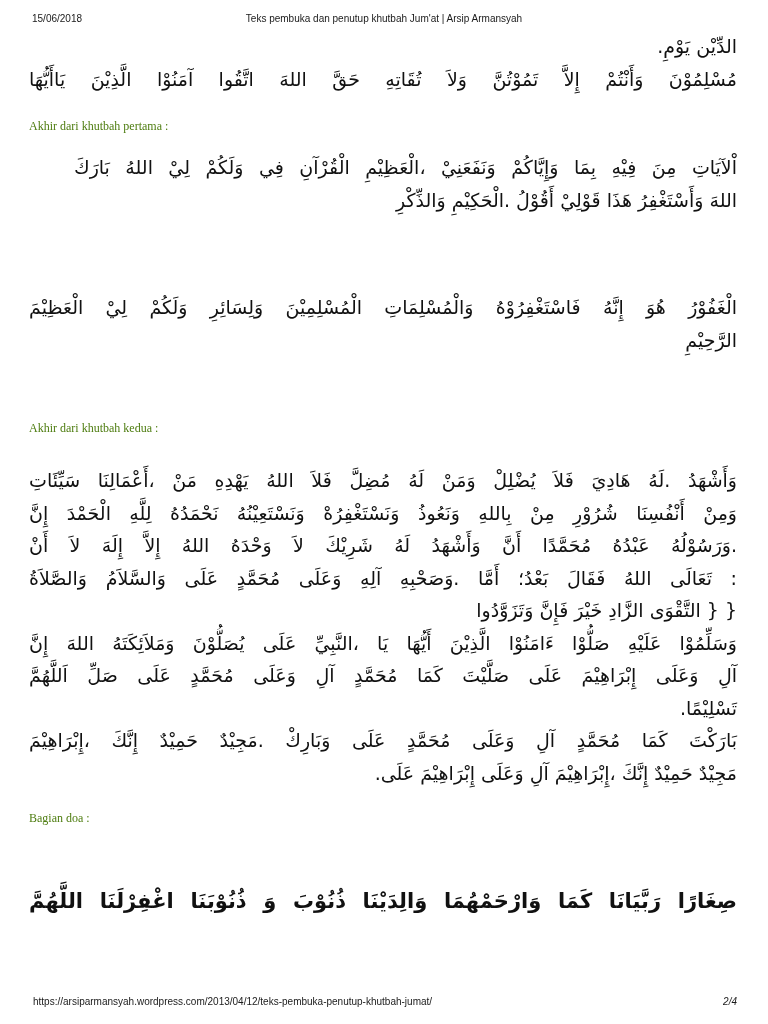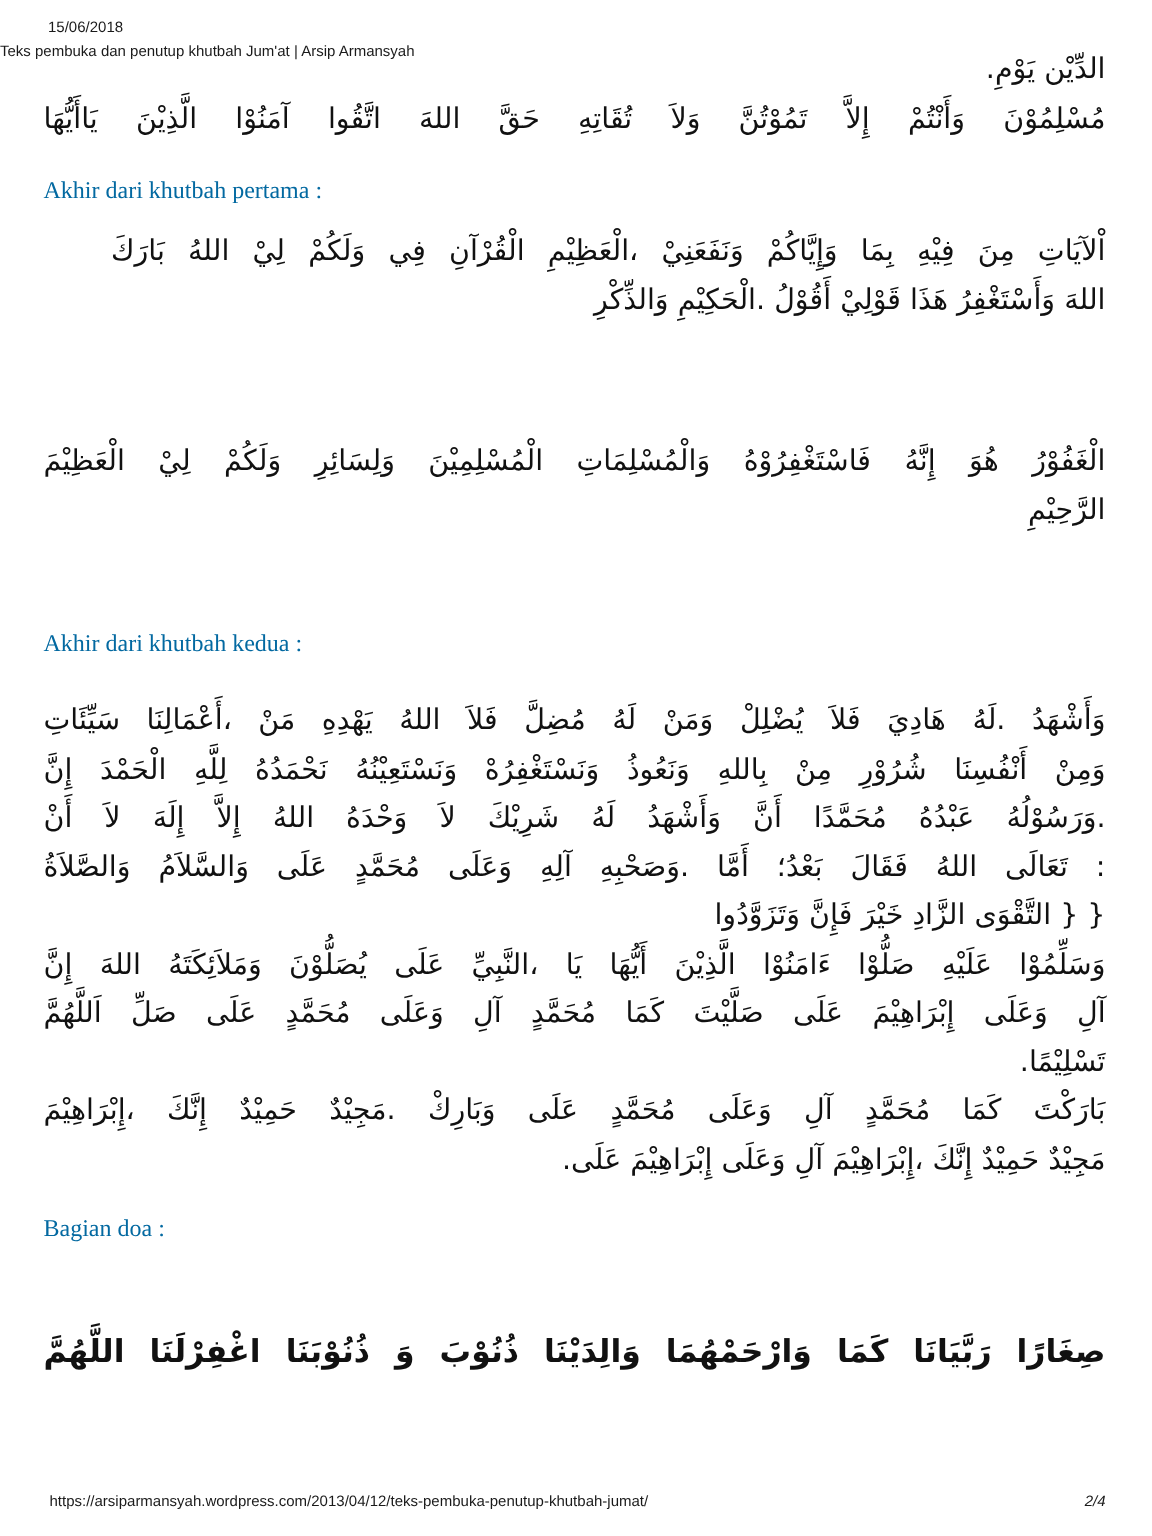--- a/index.html
+++ b/index.html
@@ -2,24 +2,24 @@
 <html lang="id" dir="ltr"><head>
 <meta charset="utf-8">
 <title>Teks pembuka dan penutup khutbah Jum'at | Arsip Armansyah</title>
 <style>
   html,body{margin:0;padding:0;background:#ffffff;}
   body{width:768px;height:1024px;position:relative;overflow:hidden;
        font-family:"Liberation Sans",sans-serif;color:#141414;}
   .hdr{position:absolute;top:13px;left:0;right:0;height:16px;
        font-size:10px;color:#1a1a1a;}
   .hdr .date{position:absolute;left:32px;top:0;text-align:right;}
-  .hdr .title{position:absolute;left:0;right:0;top:16px;text-align:left;}
+  .hdr .title{position:absolute;left:0;right:0;top:0;text-align:center;}
   .content{position:absolute;left:29px;right:31px;top:0;}
   .block{position:absolute;left:0;right:0;}
-  .heading{font-family:"Liberation Serif",serif;font-size:16px;color:#0369a1;}
+  .heading{font-family:"Liberation Serif",serif;font-size:12px;color:#4d7c0f;}
   .ar{font-family:"DejaVu Sans",sans-serif;font-size:19px;line-height:33px;
       color:#111111;direction:ltr;}
   .ar.just{text-align:justify;text-align-last:justify;}
   .ar.left{text-align:right;}
   .ar.bold{font-weight:bold;font-size:21px;line-height:36px;}
   
   .pos-intro{top:30px;}
   .pos-heading-khutbah-pertama{top:119px;}
   .pos-akhir-khutbah-pertama{top:151px;margin-left:45px;}
   .pos-lanjutan-istighfar{top:291px;}

